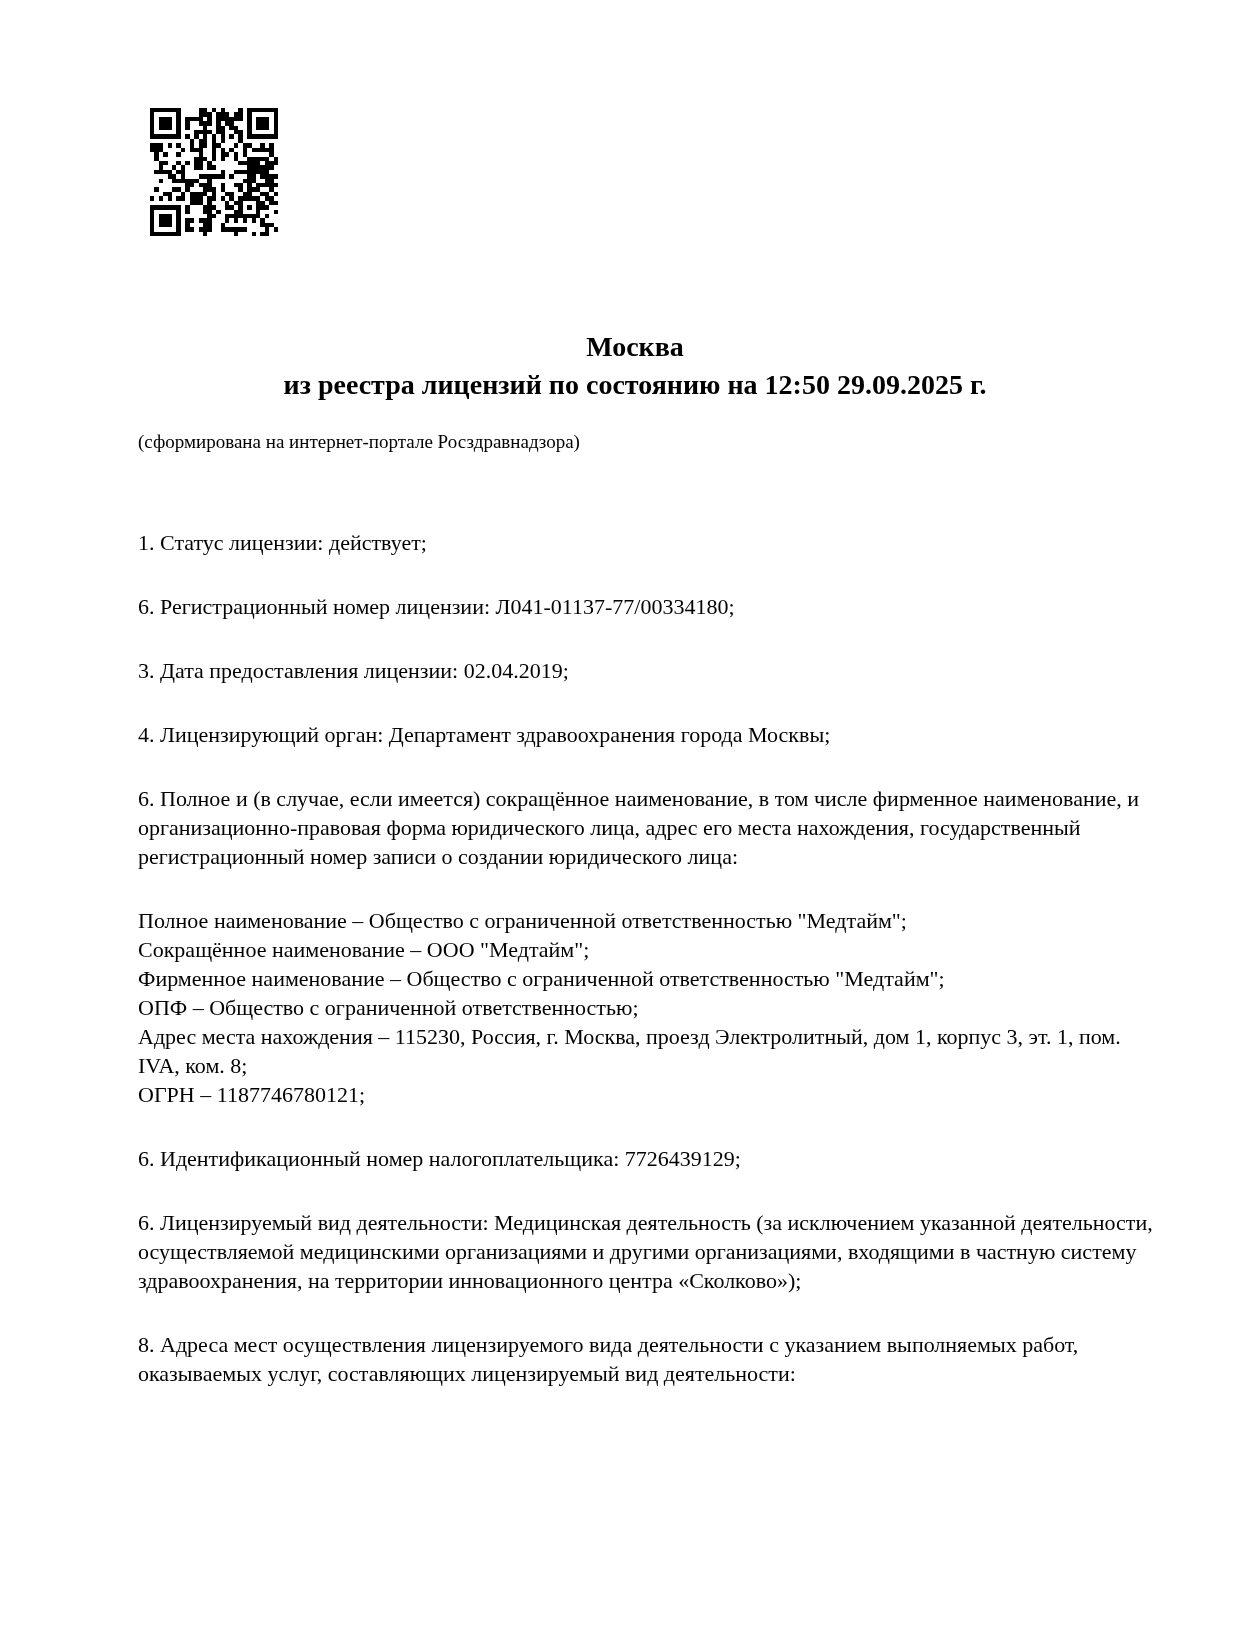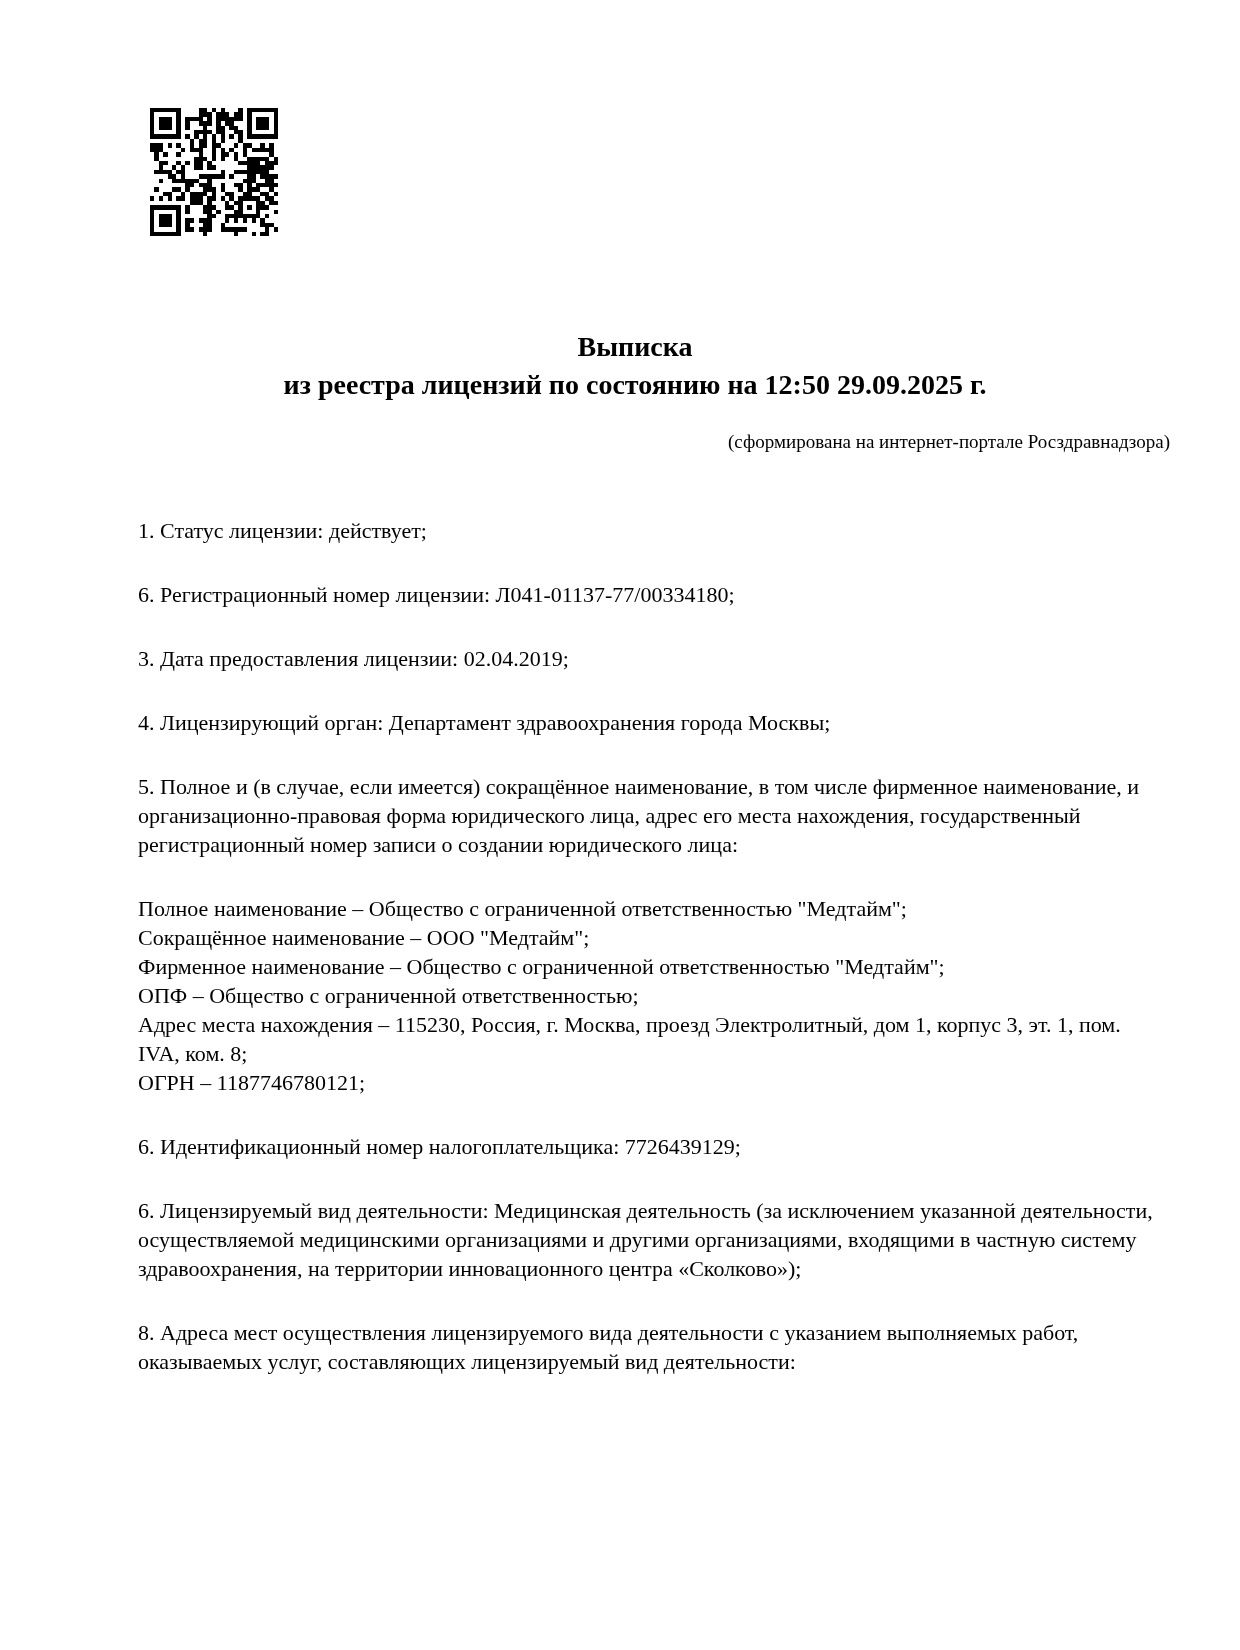--- a/index.html
+++ b/index.html
@@ -32,34 +32,34 @@
     text-align: center;
     font-weight: bold;
     font-size: 28px;
     line-height: 38px;
   }
   .subtitle {
     position: absolute;
     left: 138px;
     top: 430px;
     width: 1032px;
-    text-align: right;
+    text-align: left;
     font-size: 19px;
     line-height: 24px;
   }
   .doc-body {
     position: absolute;
     left: 138px;
     top: 512px;
     width: 1020px;
     font-size: 22px;
     line-height: 29px;
   }
   .doc-body p {
-    margin: 4px 0 35px 0;
+    margin: 16px 0 35px 0;
     white-space: pre-line;
   }
 </style>
 </head>
 <body>
 
 <div class="page">
 
   <div class="qr">
       <svg xmlns="http://www.w3.org/2000/svg" viewBox="0 0 29 29" width="128" height="128" shape-rendering="crispEdges">
@@ -481,32 +481,32 @@
         <rect x="6" y="28" width="1" height="1" fill="#000000"></rect>
         <rect x="12" y="28" width="1" height="1" fill="#000000"></rect>
         <rect x="19" y="28" width="1" height="1" fill="#000000"></rect>
         <rect x="23" y="28" width="1" height="1" fill="#000000"></rect>
         <rect x="25" y="28" width="1" height="1" fill="#000000"></rect>
         <rect x="26" y="28" width="1" height="1" fill="#000000"></rect>
       </svg>
     </div>
 
   <div class="title">
-    <div>Выписка</div>
+    <div>Москва</div>
     <div>из реестра лицензий по состоянию на 12:50 29.09.2025 г.</div>
   </div>
 
   <div class="subtitle">(сформирована на интернет-портале Росздравнадзора)</div>
 
   <div class="doc-body">
     <p>1. Статус лицензии: действует;</p>
     <p>6. Регистрационный номер лицензии: Л041-01137-77/00334180;</p>
     <p>3. Дата предоставления лицензии: 02.04.2019;</p>
     <p>4. Лицензирующий орган: Департамент здравоохранения города Москвы;</p>
-    <p>5. Полное и (в случае, если имеется) сокращённое наименование, в том числе фирменное наименование, и организационно-правовая форма юридического лица, адрес его места нахождения, государственный регистрационный номер записи о создании юридического лица:</p>
+    <p>6. Полное и (в случае, если имеется) сокращённое наименование, в том числе фирменное наименование, и организационно-правовая форма юридического лица, адрес его места нахождения, государственный регистрационный номер записи о создании юридического лица:</p>
     <p>Полное наименование – Общество с ограниченной ответственностью "Медтайм";
 Сокращённое наименование – ООО "Медтайм";
 Фирменное наименование – Общество с ограниченной ответственностью "Медтайм";
 ОПФ – Общество с ограниченной ответственностью;
 Адрес места нахождения – 115230, Россия, г. Москва, проезд Электролитный, дом 1, корпус 3, эт. 1, пом. IVA, ком. 8;
 ОГРН – 1187746780121;</p>
     <p>6. Идентификационный номер налогоплательщика: 7726439129;</p>
     <p>6. Лицензируемый вид деятельности: Медицинская деятельность (за исключением указанной деятельности, осуществляемой медицинскими организациями и другими организациями, входящими в частную систему здравоохранения, на территории инновационного центра «Сколково»);</p>
     <p>8. Адреса мест осуществления лицензируемого вида деятельности с указанием выполняемых работ, оказываемых услуг, составляющих лицензируемый вид деятельности:</p>
   </div>

